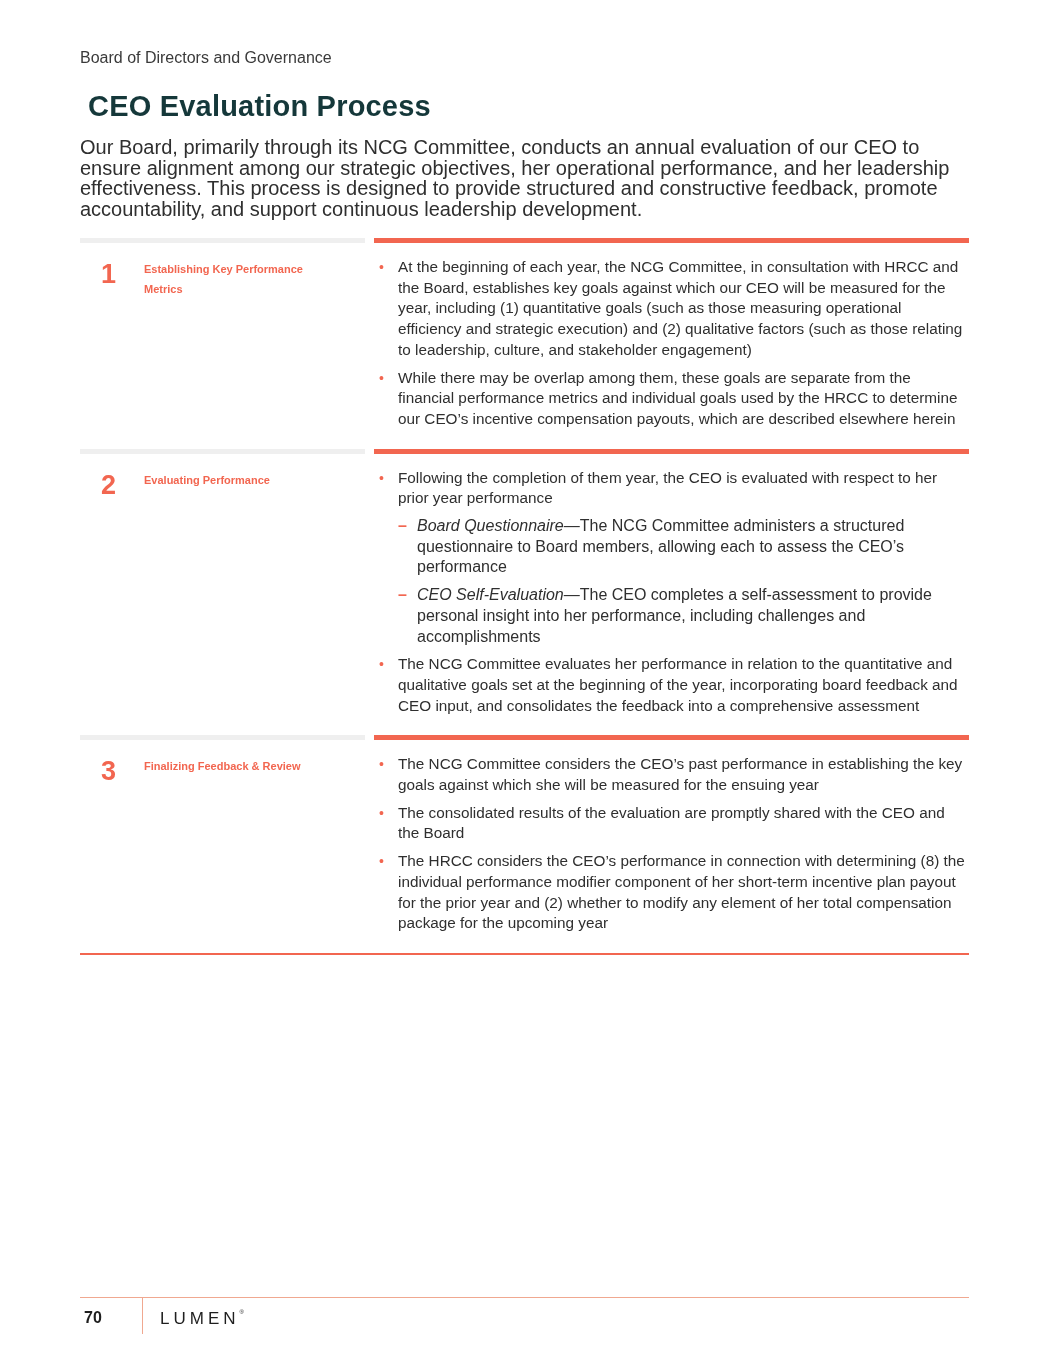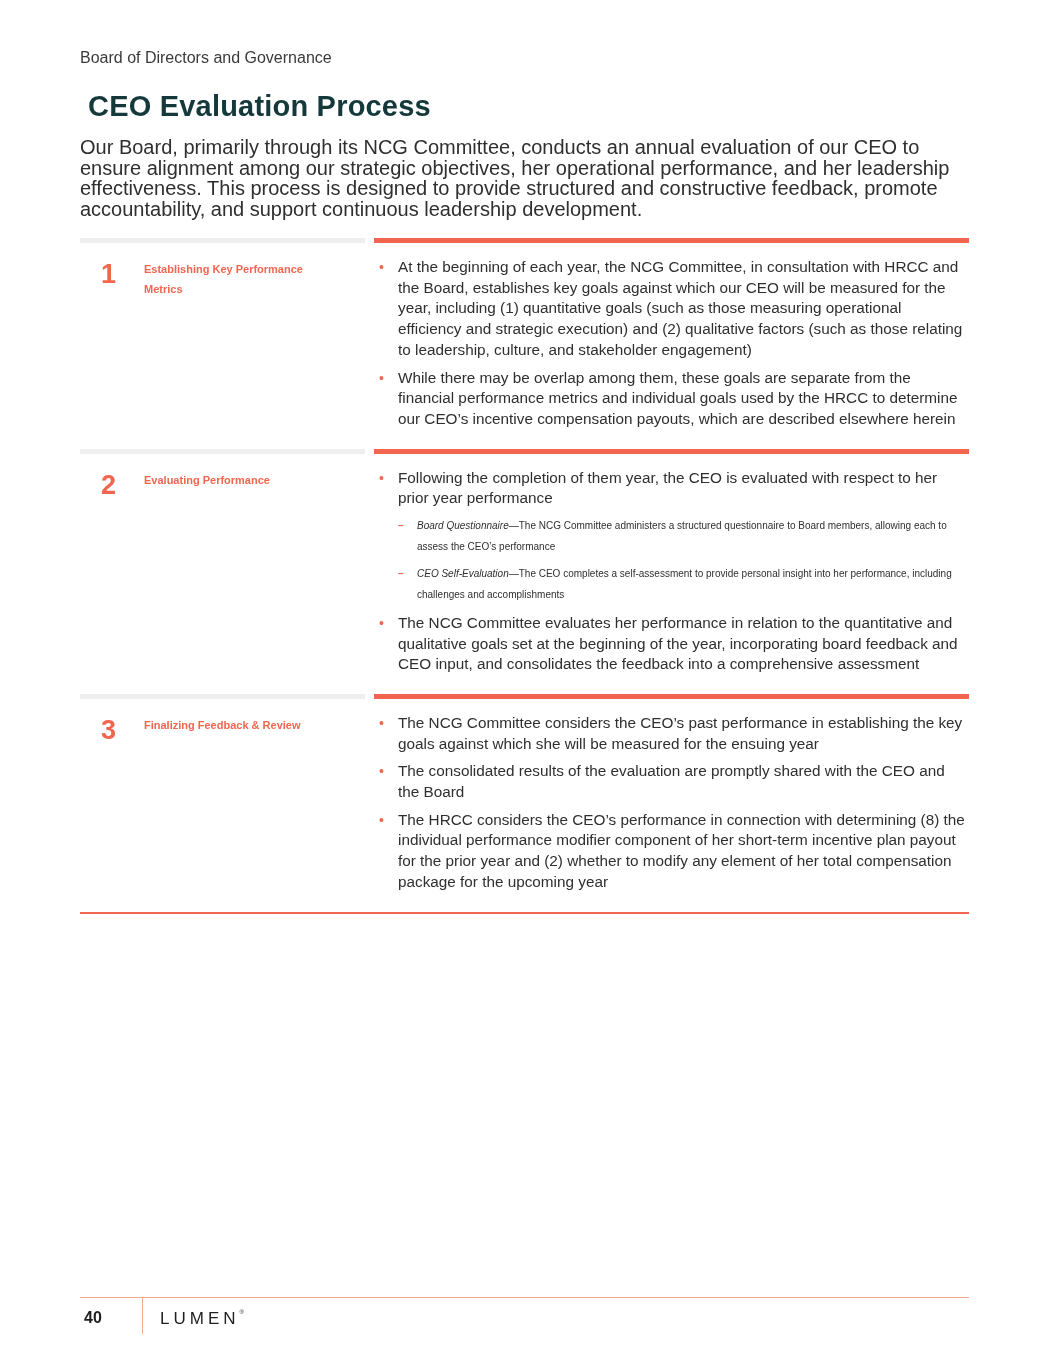--- a/index.html
+++ b/index.html
@@ -11,21 +11,21 @@
   .steps { position: absolute; top: 238px; left: 0; width: 889px; }
   .step { display: flex; position: relative; }
   .step-left { width: 285px; position: relative; border-top: 5px solid #efefef; }
   .step-right { width: 595px; margin-left: 9px; border-top: 5px solid #f26650; padding-top: 14px; padding-bottom: 12px; }
   .step-num { position: absolute; left: 21px; top: 16px; font-size: 27px; font-weight: bold; color: #f26650; }
   .step-title { position: absolute; left: 64px; top: 17px; width: 200px; font-size: 11px; font-weight: bold; color: #f26650; line-height: 19.5px; }
   ul.bullets { list-style: none; margin: 0; padding: 0; }
   ul.bullets > li { position: relative; padding-left: 24px; font-size: 15.3px; line-height: 20.7px; color: #2f2f2f; margin-bottom: 7px; }
   ul.bullets > li::before { content: "•"; position: absolute; left: 5px; top: 0; color: #f26650; font-size: 14px; }
   ul.subs { list-style: none; margin: 7px 0 0 0; padding: 0; }
-  ul.subs > li { position: relative; padding-left: 19px; font-size: 10px; line-height: 20.7px; color: #2f2f2f; margin-bottom: 7px; }
+  ul.subs > li { position: relative; padding-left: 19px; font-size: 16px; line-height: 20.7px; color: #2f2f2f; margin-bottom: 7px; }
   ul.subs > li::before { content: "–"; position: absolute; left: 0; top: 0; color: #f26650; font-weight: bold; }
   .sub-em { font-style: italic; }
   .bottom-rule { height: 2px; background: #f26650; width: 889px; }
   .footer-rule { position: absolute; top: 1297px; left: 80px; width: 889px; height: 1px; background: #f0a890; }
   .footer-divider { position: absolute; top: 1298px; left: 142px; width: 1px; height: 36px; background: #f0a890; }
   .page-number { position: absolute; top: 1309px; left: 84px; font-size: 16px; font-weight: bold; color: #1f1f1f; }
   .logo { position: absolute; top: 1309px; left: 160px; font-size: 17px; letter-spacing: 4px; color: #1f1f1f; font-weight: normal; }
   .logo sup { font-size: 6px; letter-spacing: 0; vertical-align: top; }
 </style>
 </head>
@@ -82,14 +82,14 @@
           <li>The HRCC considers the CEO’s performance in connection with determining (8) the individual performance modifier component of her short-term incentive plan payout for the prior year and (2) whether to modify any element of her total compensation package for the upcoming year</li>
         </ul>
       </div>
     </div>
     <div class="bottom-rule"></div>
   </div>
 </div>
 
 <div class="footer-rule"></div>
 <div class="footer-divider"></div>
-<div class="page-number">40</div>
+<div class="page-number">70</div>
 <div class="logo"><span>LUMEN</span><sup>®</sup></div>
 
 </body></html>

